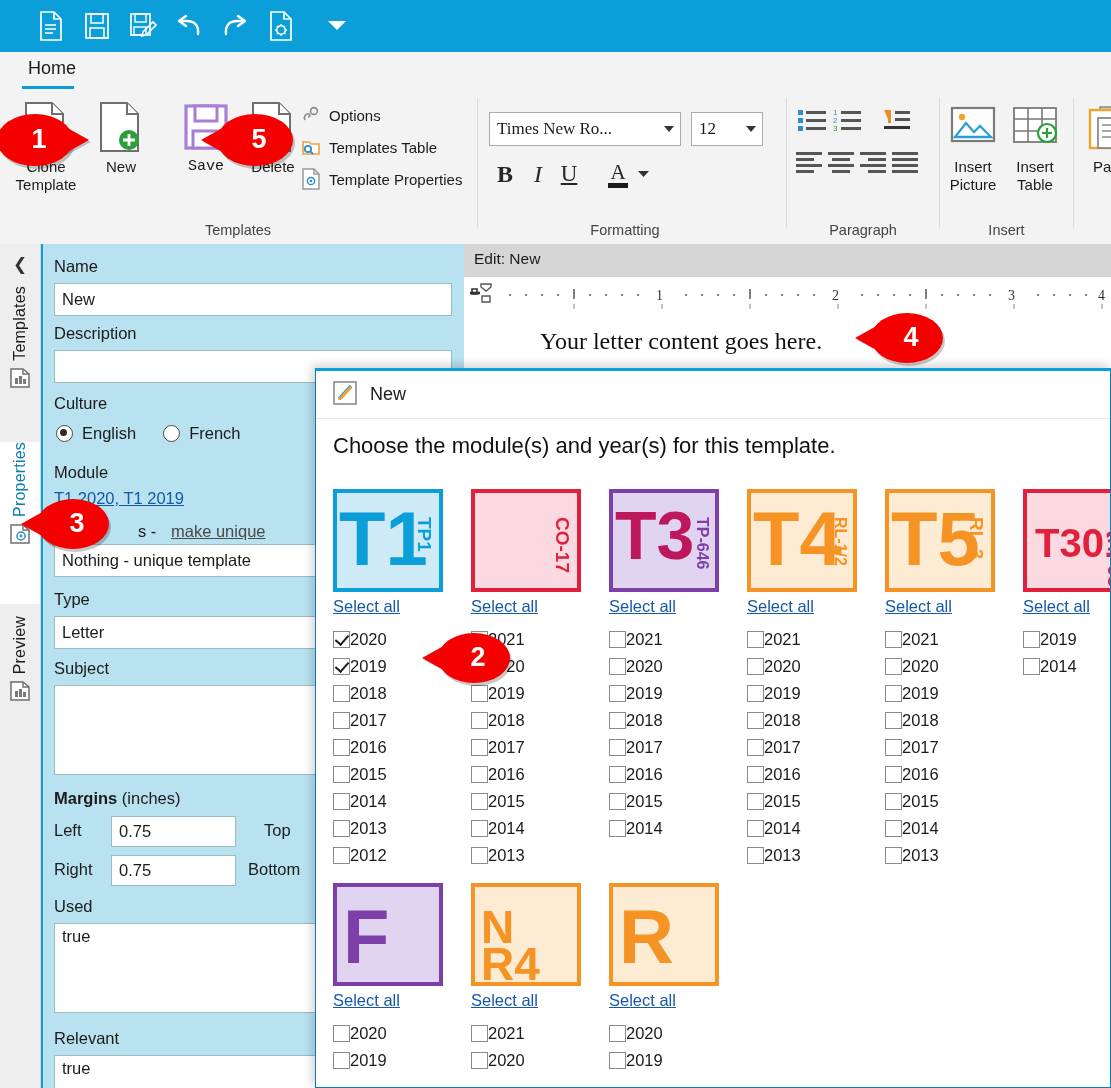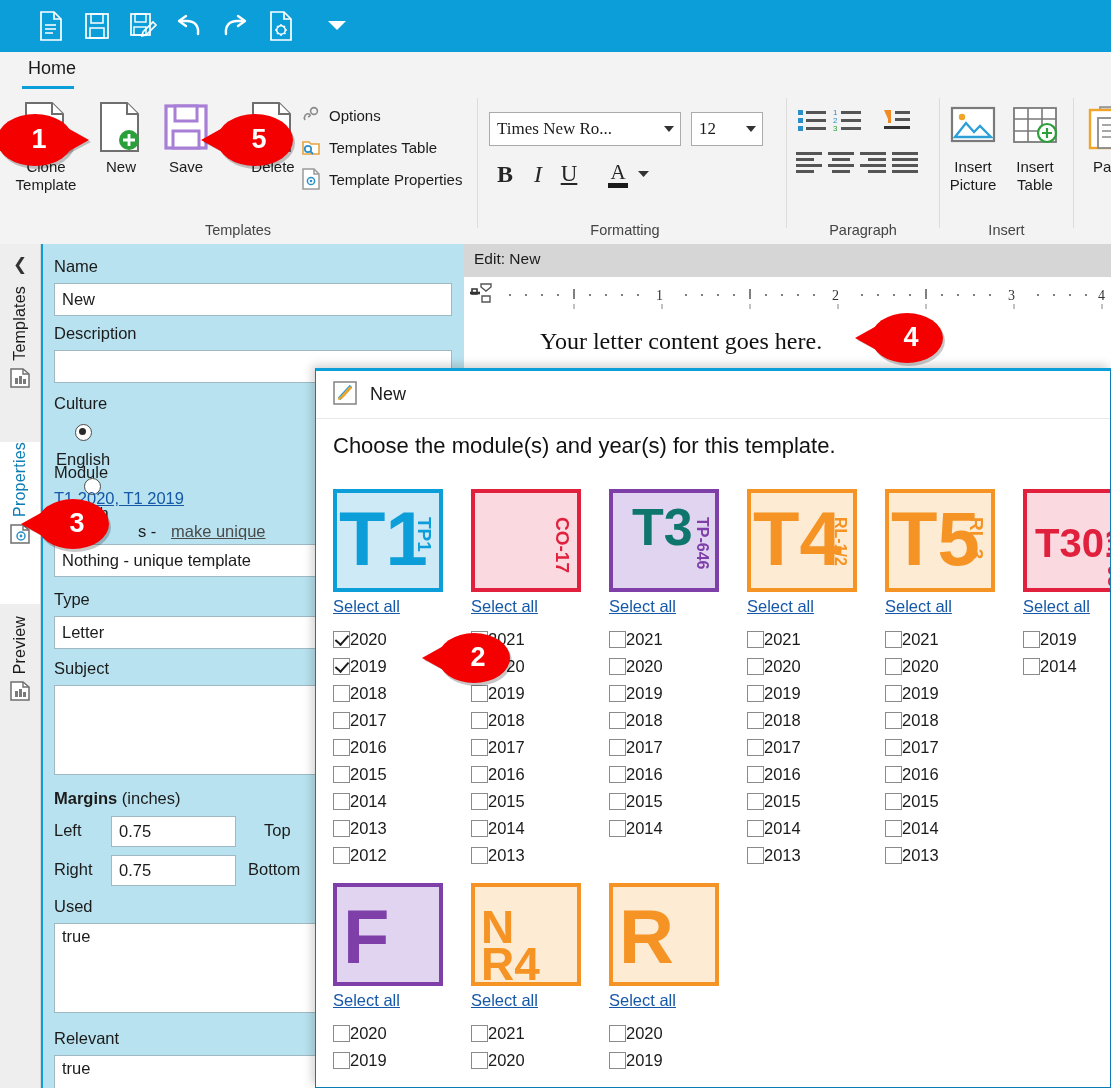--- a/index.html
+++ b/index.html
@@ -153,21 +153,21 @@
       <div class="ic">
         <svg width="50" height="56" viewBox="0 0 50 56">
             <path d="M5 4h26l11 11v37H5z" fill="#fff" stroke="#6f6f6f" stroke-width="2"></path>
             <path d="M31 4v11h11" fill="#fff" stroke="#6f6f6f" stroke-width="2"></path>
             <circle cx="33" cy="41" r="10" fill="#2ba03a"></circle>
             <path d="M33 35v12M27 41h12" stroke="#fff" stroke-width="2.8"></path>
           </svg>
       </div>
       <div class="lb">New</div>
     </div>
-    <div class="bigbtn" style="left:148px;">
+    <div class="bigbtn" style="left:168px;font-family:Liberation Mono, monospace;">
       <div class="ic">
         <svg width="48" height="50" viewBox="0 0 48 50">
             <rect x="4" y="4" width="40" height="42" fill="#fff" stroke="#a87fd6" stroke-width="3.2"></rect>
             <rect x="13" y="4" width="22" height="15" fill="#fff" stroke="#a87fd6" stroke-width="3"></rect>
             <rect x="11" y="29" width="26" height="17" fill="#fff" stroke="#a87fd6" stroke-width="3"></rect>
           </svg>
       </div>
       <div class="lb">Save</div>
     </div>
     <div class="bigbtn" style="left:235px;">
@@ -405,21 +405,21 @@
 </div>
 
 <div id="props">
   <div class="plabel" style="left:11px;top:13px;">Name</div>
   <input class="pinput" style="left: 11px; top: 39px; width: 398px; height: 33px;" value="New">
 
   <div class="plabel" style="left:11px;top:80px;">Description</div>
   <input class="pinput" style="left: 11px; top: 106px; width: 398px; height: 33px;" value="">
 
   <div class="plabel" style="left:11px;top:150px;">Culture</div>
-  <div class="radio-row" style="left:13px;top:180px;flex-direction:column;">
+  <div class="radio-row" style="left:13px;top:180px;">
     <span class="radio on"></span>
     <span class="radio-lbl">English</span>
     <span class="radio" style="margin-left:18px;"></span>
     <span class="radio-lbl">French</span>
   </div>
 
   <div class="plabel" style="left:11px;top:219px;">Module</div>
   <div class="plink" style="left:11px;top:245px;">T1 2020, T1 2019</div>
 
   <div class="plabel" style="left:95px;top:278px;">s -</div>
@@ -584,21 +584,21 @@
             <span class="yr-lbl">2014</span>
           </div>
           <div class="yr">
             <span class="cbx"></span>
             <span class="yr-lbl">2013</span>
           </div>
         </div>
       </div>
       <div class="tile-col" style="left: 293px; top: 118px;">
         <div class="tile" style="background: rgb(224, 212, 240); border: 4px solid rgb(126, 63, 168);">
-          <div class="tbig" style="color: #0f766e; font-size: 52px; left: 19px; top: 8px;">T3</div>
+          <div class="tbig" style="color: #be185d; font-size: 68px; left: 2px; top: 8px;">T3</div>
           <div class="tsub" style="color: rgb(126, 63, 168); right: 4px; top: 24px; font-size: 16px;">TP-646</div>
         </div>
         <a class="selall">Select all</a>
         <div style="margin-top: 10px;">
           <div class="yr">
             <span class="cbx"></span>
             <span class="yr-lbl">2021</span>
           </div>
           <div class="yr">
             <span class="cbx"></span>

